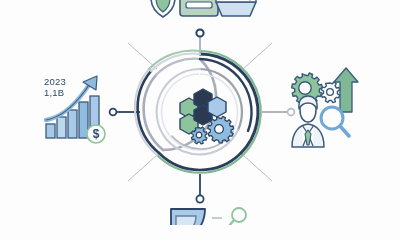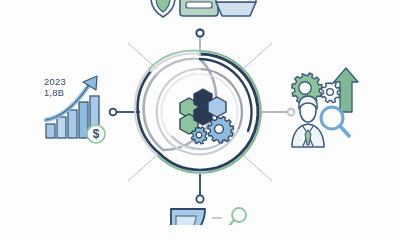--- a/index.html
+++ b/index.html
@@ -170,15 +170,15 @@
         <path d="M 176 216 L 176 236 A 20 20 0 0 0 196 216 Z" fill="#fdfdfd" stroke="#2b4566" stroke-width="1.4" opacity="0.55"></path>
         <circle cx="239" cy="215" r="7" fill="none" stroke="#8dc49c" stroke-width="1.8"></circle>
         <line x1="234" y1="220" x2="229" y2="226" stroke="#8dc49c" stroke-width="2.2" stroke-linecap="round"></line>
         <line x1="212" y1="218" x2="222" y2="218" stroke="#b9bdc6" stroke-width="1.6"></line>
       </g>
 
     </g>
   </svg>
 
   <div class="lbl" id="lbl-year">2023</div>
-  <div class="lbl" id="lbl-value">1,8B</div>
+  <div class="lbl" id="lbl-value">1,1B</div>
 
 </div>
 
 </body></html>

